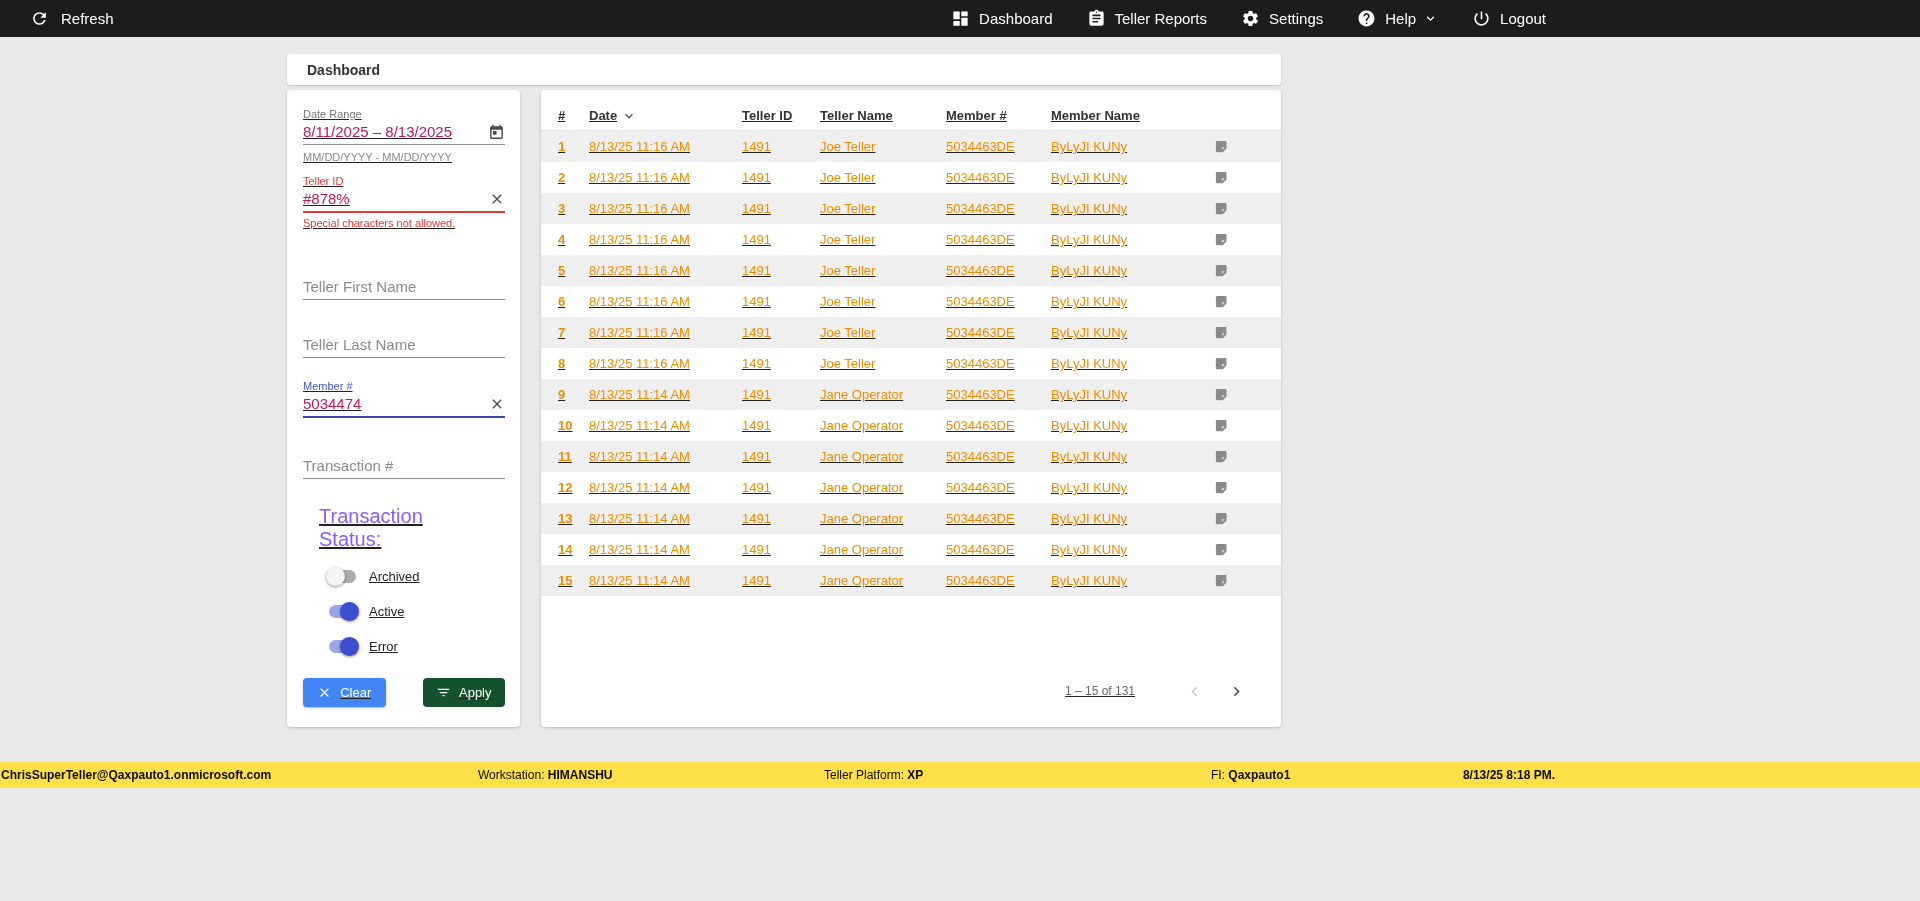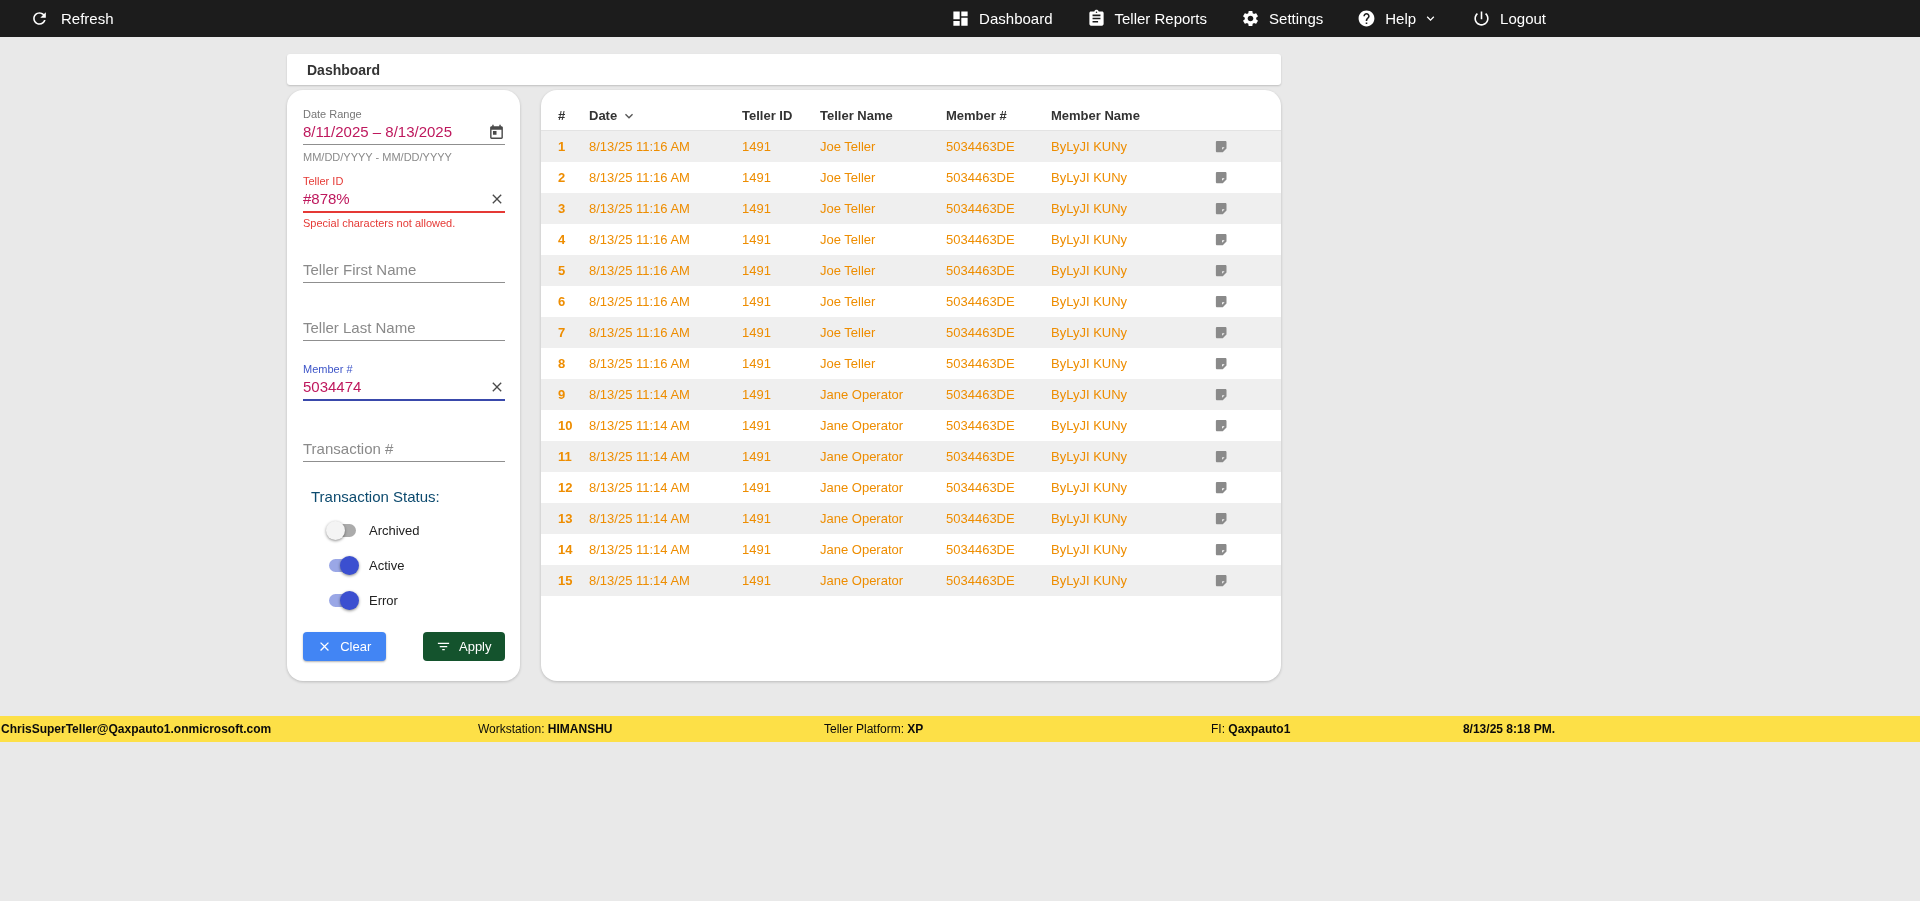--- a/index.html
+++ b/index.html
@@ -38,43 +38,43 @@
   .alert {
     position:absolute; right:0; top:-1px; height:33px;
     display:flex; align-items:center; gap:10px; padding:0 14px;
     background:#fcf4f3; border:1px solid #e53935; border-radius:3px;
     color:#e53935; font-size:13px; z-index:2;
   }
   .alert .warn { color:#e53935; }
   .alert .part + .part { margin-left:8px; }
 
   .content { display:flex; gap:21px; margin-top:5px; }
-  .card { background:#fff; border-radius:16px; box-shadow:0 1px 3px rgba(0,0,0,.2); }
+  .card { background:#fff; border-radius:4px; box-shadow:0 1px 3px rgba(0,0,0,.2);text-decoration:underline; }
 
   
   .filters { width:233px; min-height:587px; padding:18px 15px 20px 16px; }
   .f-label { font-size:11px; color:#767676; display:block; }
   .f-label.red { color:#e53935; }
   .f-label.blue { color:#3d55c8; }
   .f-row { display:flex; align-items:center; }
   .f-input {
     flex:1; min-width:0; border:none; outline:none; background:transparent;
     font-family:"Liberation Sans", sans-serif; font-size:15px; color:#be185d;
     padding:3px 0 4px;
   }
   .f-input::placeholder { color:#8a8a8a; opacity:1; }
   .icon-btn { color:#4a4a4a; cursor:pointer; flex-shrink:0; }
   .underline { height:1px; background:#8f8f8f; }
   .underline.red { height:2px; background:#e53935; }
   .underline.blue { height:2px; background:#3949ab; }
   .helper { font-size:11px; color:#8a8a8a; margin-top:6px; }
   .helper.red { color:#e53935; margin-top:4px; }
   .fgap-a { margin-top:12px; }
-  .fgap-b { margin-top:29px; }
-  .status-label { font-size:15px; color:#0c4a6e; margin:26px 8px 15px; }
+  .fgap-b { margin-top:46px; }
+  .status-label { font-size:20px; color:#8b5cf6; margin:26px 16px 15px; }
   .toggle-row { display:flex; align-items:center; gap:13px; margin:0 0 15px 26px; height:20px; font-size:13px; color:#222; }
   .switch { position:relative; width:27px; height:13px; border-radius:8px; background:#ababab; flex-shrink:0; cursor:pointer; }
   .switch .thumb {
     position:absolute; top:-3px; left:-3px; width:19px; height:19px; border-radius:50%;
     background:#f4f4f4; box-shadow:0 1px 3px rgba(0,0,0,.45);
   }
   .switch.on { background:#9aa7e6; }
   .switch.on .thumb { left:11px; background:#3b4fd0; }
   .btn-row { display:flex; gap:37px; margin-top:22px; }
   .btn {
@@ -551,20 +551,33 @@
           <div>5034463DE</div>
           <div>ByLyJI KUNy</div>
           <div class="note">
               <svg class="ic-sm">
                 <use href="#i-note"></use>
               </svg>
             </div>
         </div>
       </div>
 
+      <div class="pagination">
+        <span class="pg-text">1 – 15 of 131</span>
+        <span class="pg-btn prev">
+            <svg class="ic">
+              <use href="#i-chevleft"></use>
+            </svg>
+          </span>
+        <span class="pg-btn next">
+            <svg class="ic">
+              <use href="#i-chevright"></use>
+            </svg>
+          </span>
+      </div>
     </section>
   </div>
 </div>
 
 <div class="footer">
   <div class="footer-inner">
     <span class="item f-email">ChrisSuperTeller@Qaxpauto1.onmicrosoft.com</span>
     <span class="item f-ws"><span>Workstation: </span><span class="bold">HIMANSHU</span></span>
     <span class="item f-tp"><span>Teller Platform: </span><span class="bold">XP</span></span>
     <span class="item f-fi"><span>FI: </span><span class="bold">Qaxpauto1</span></span>

